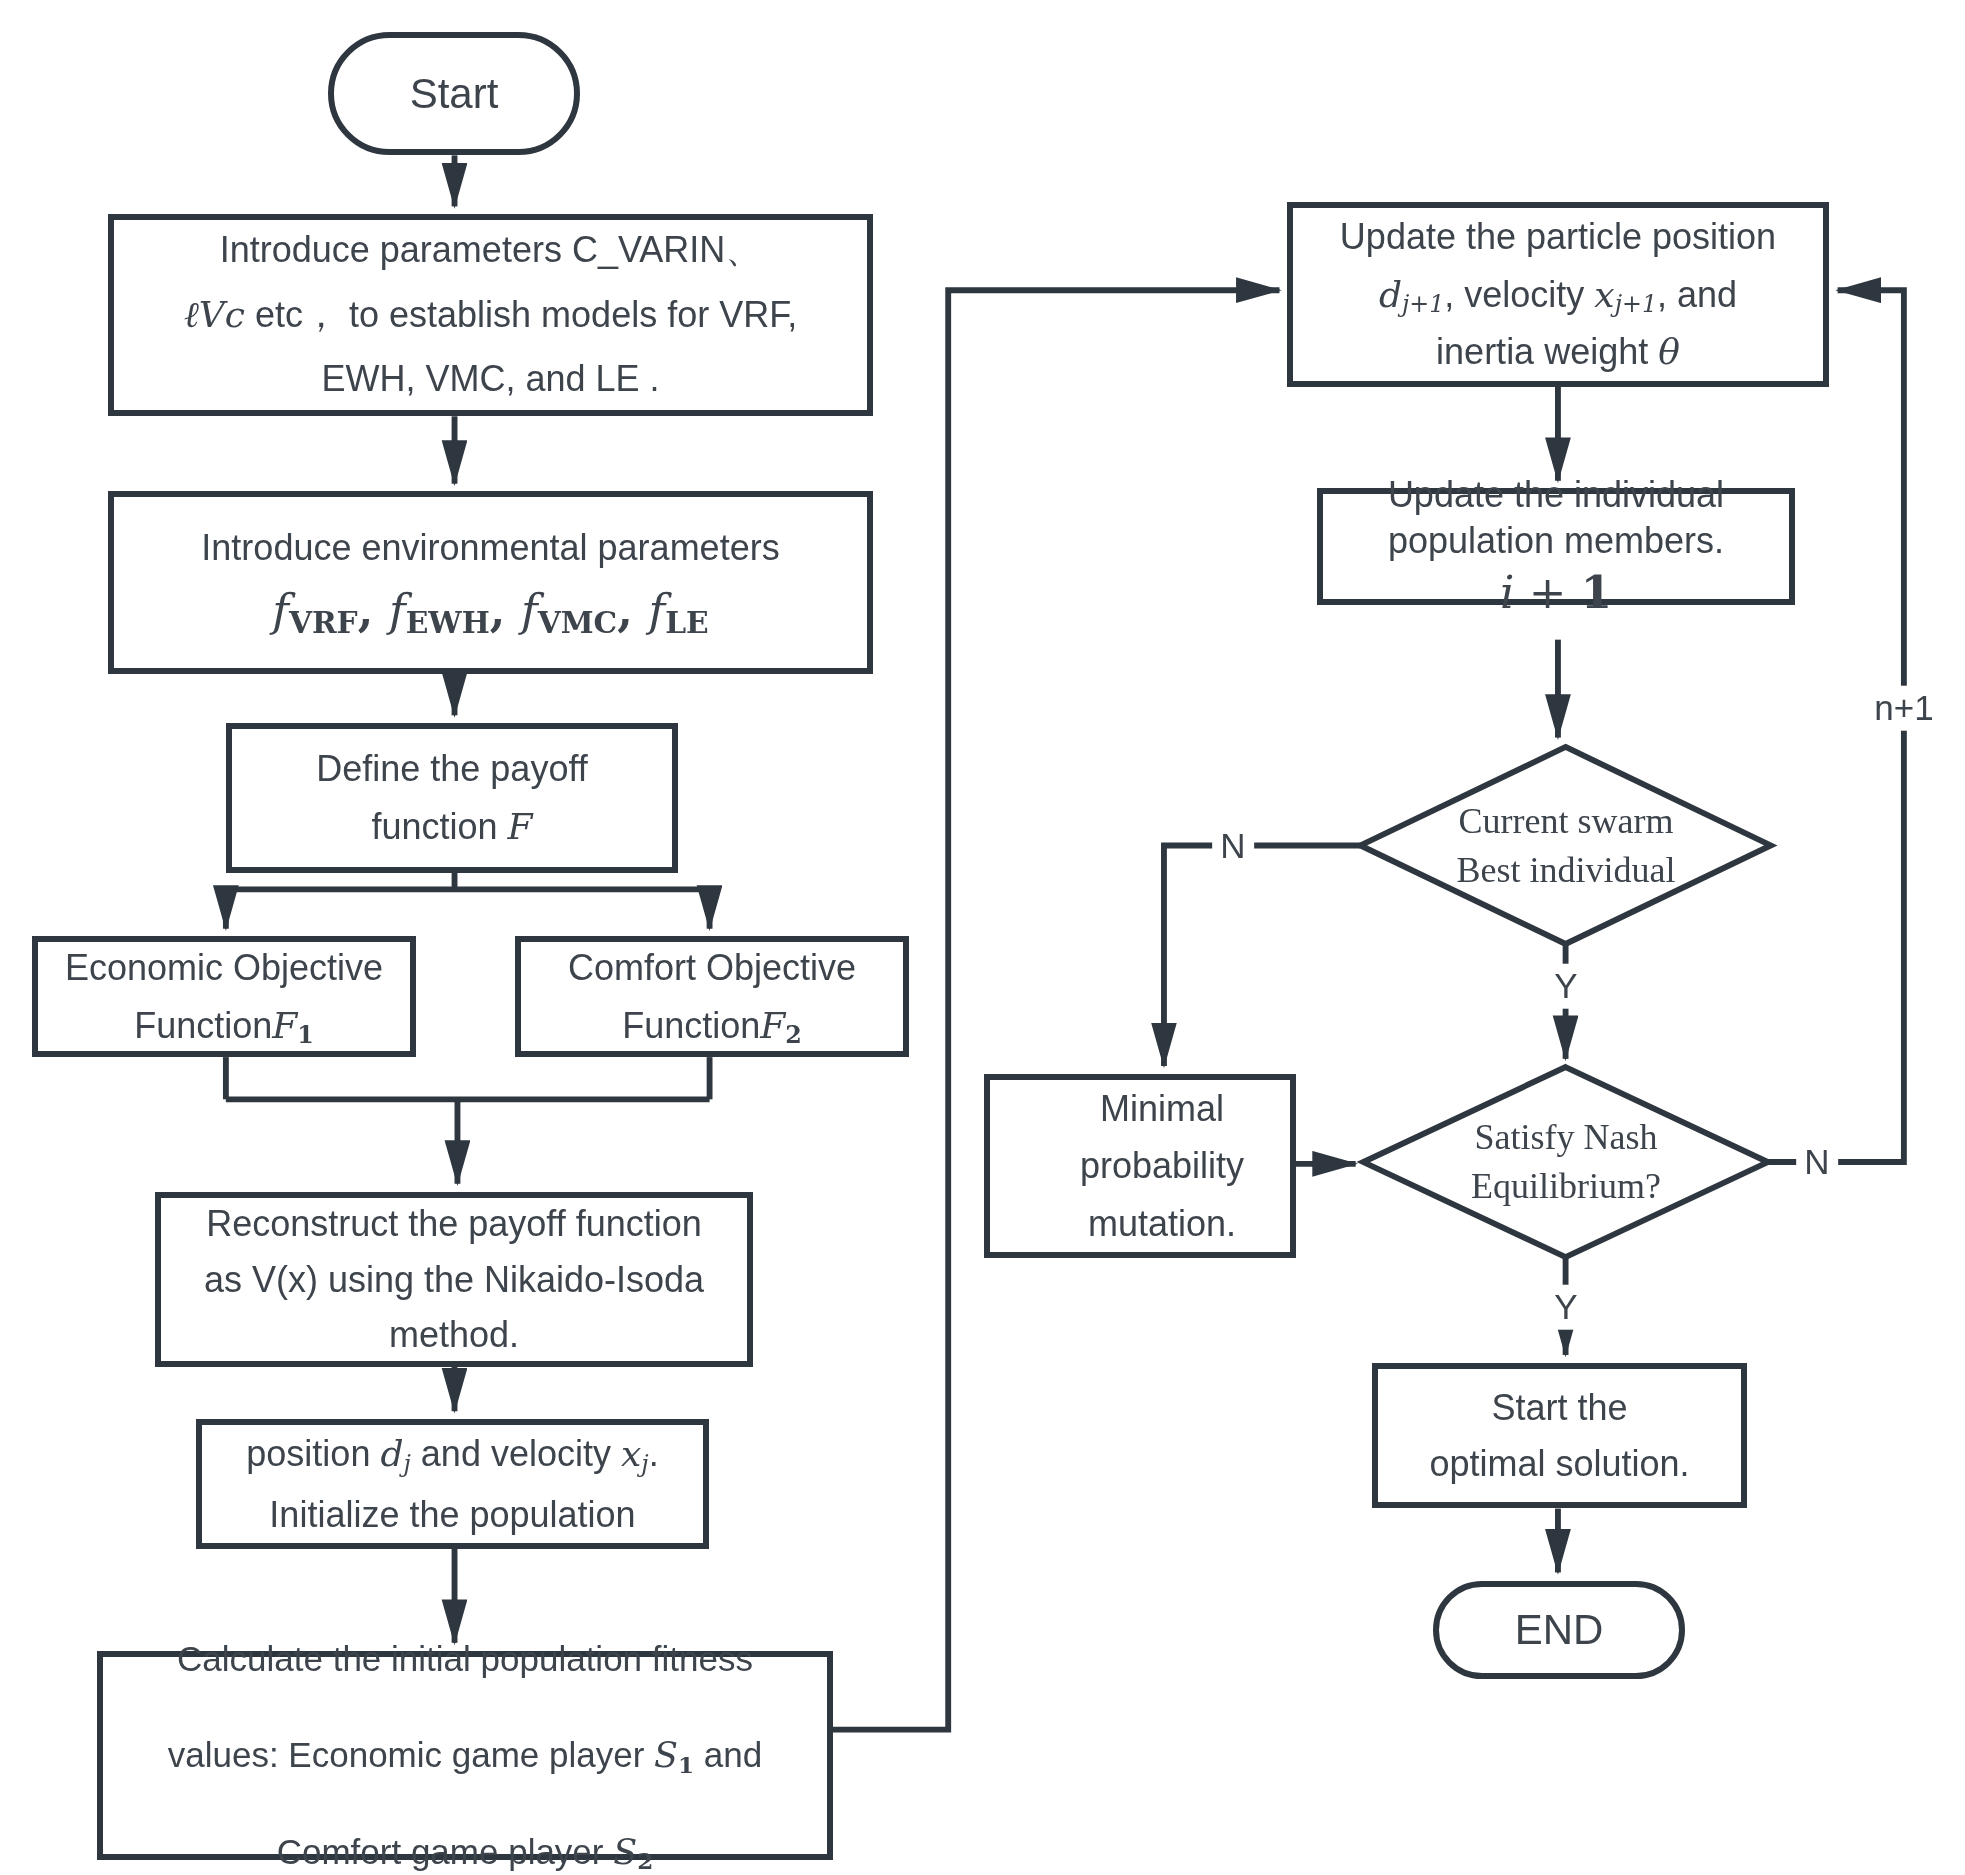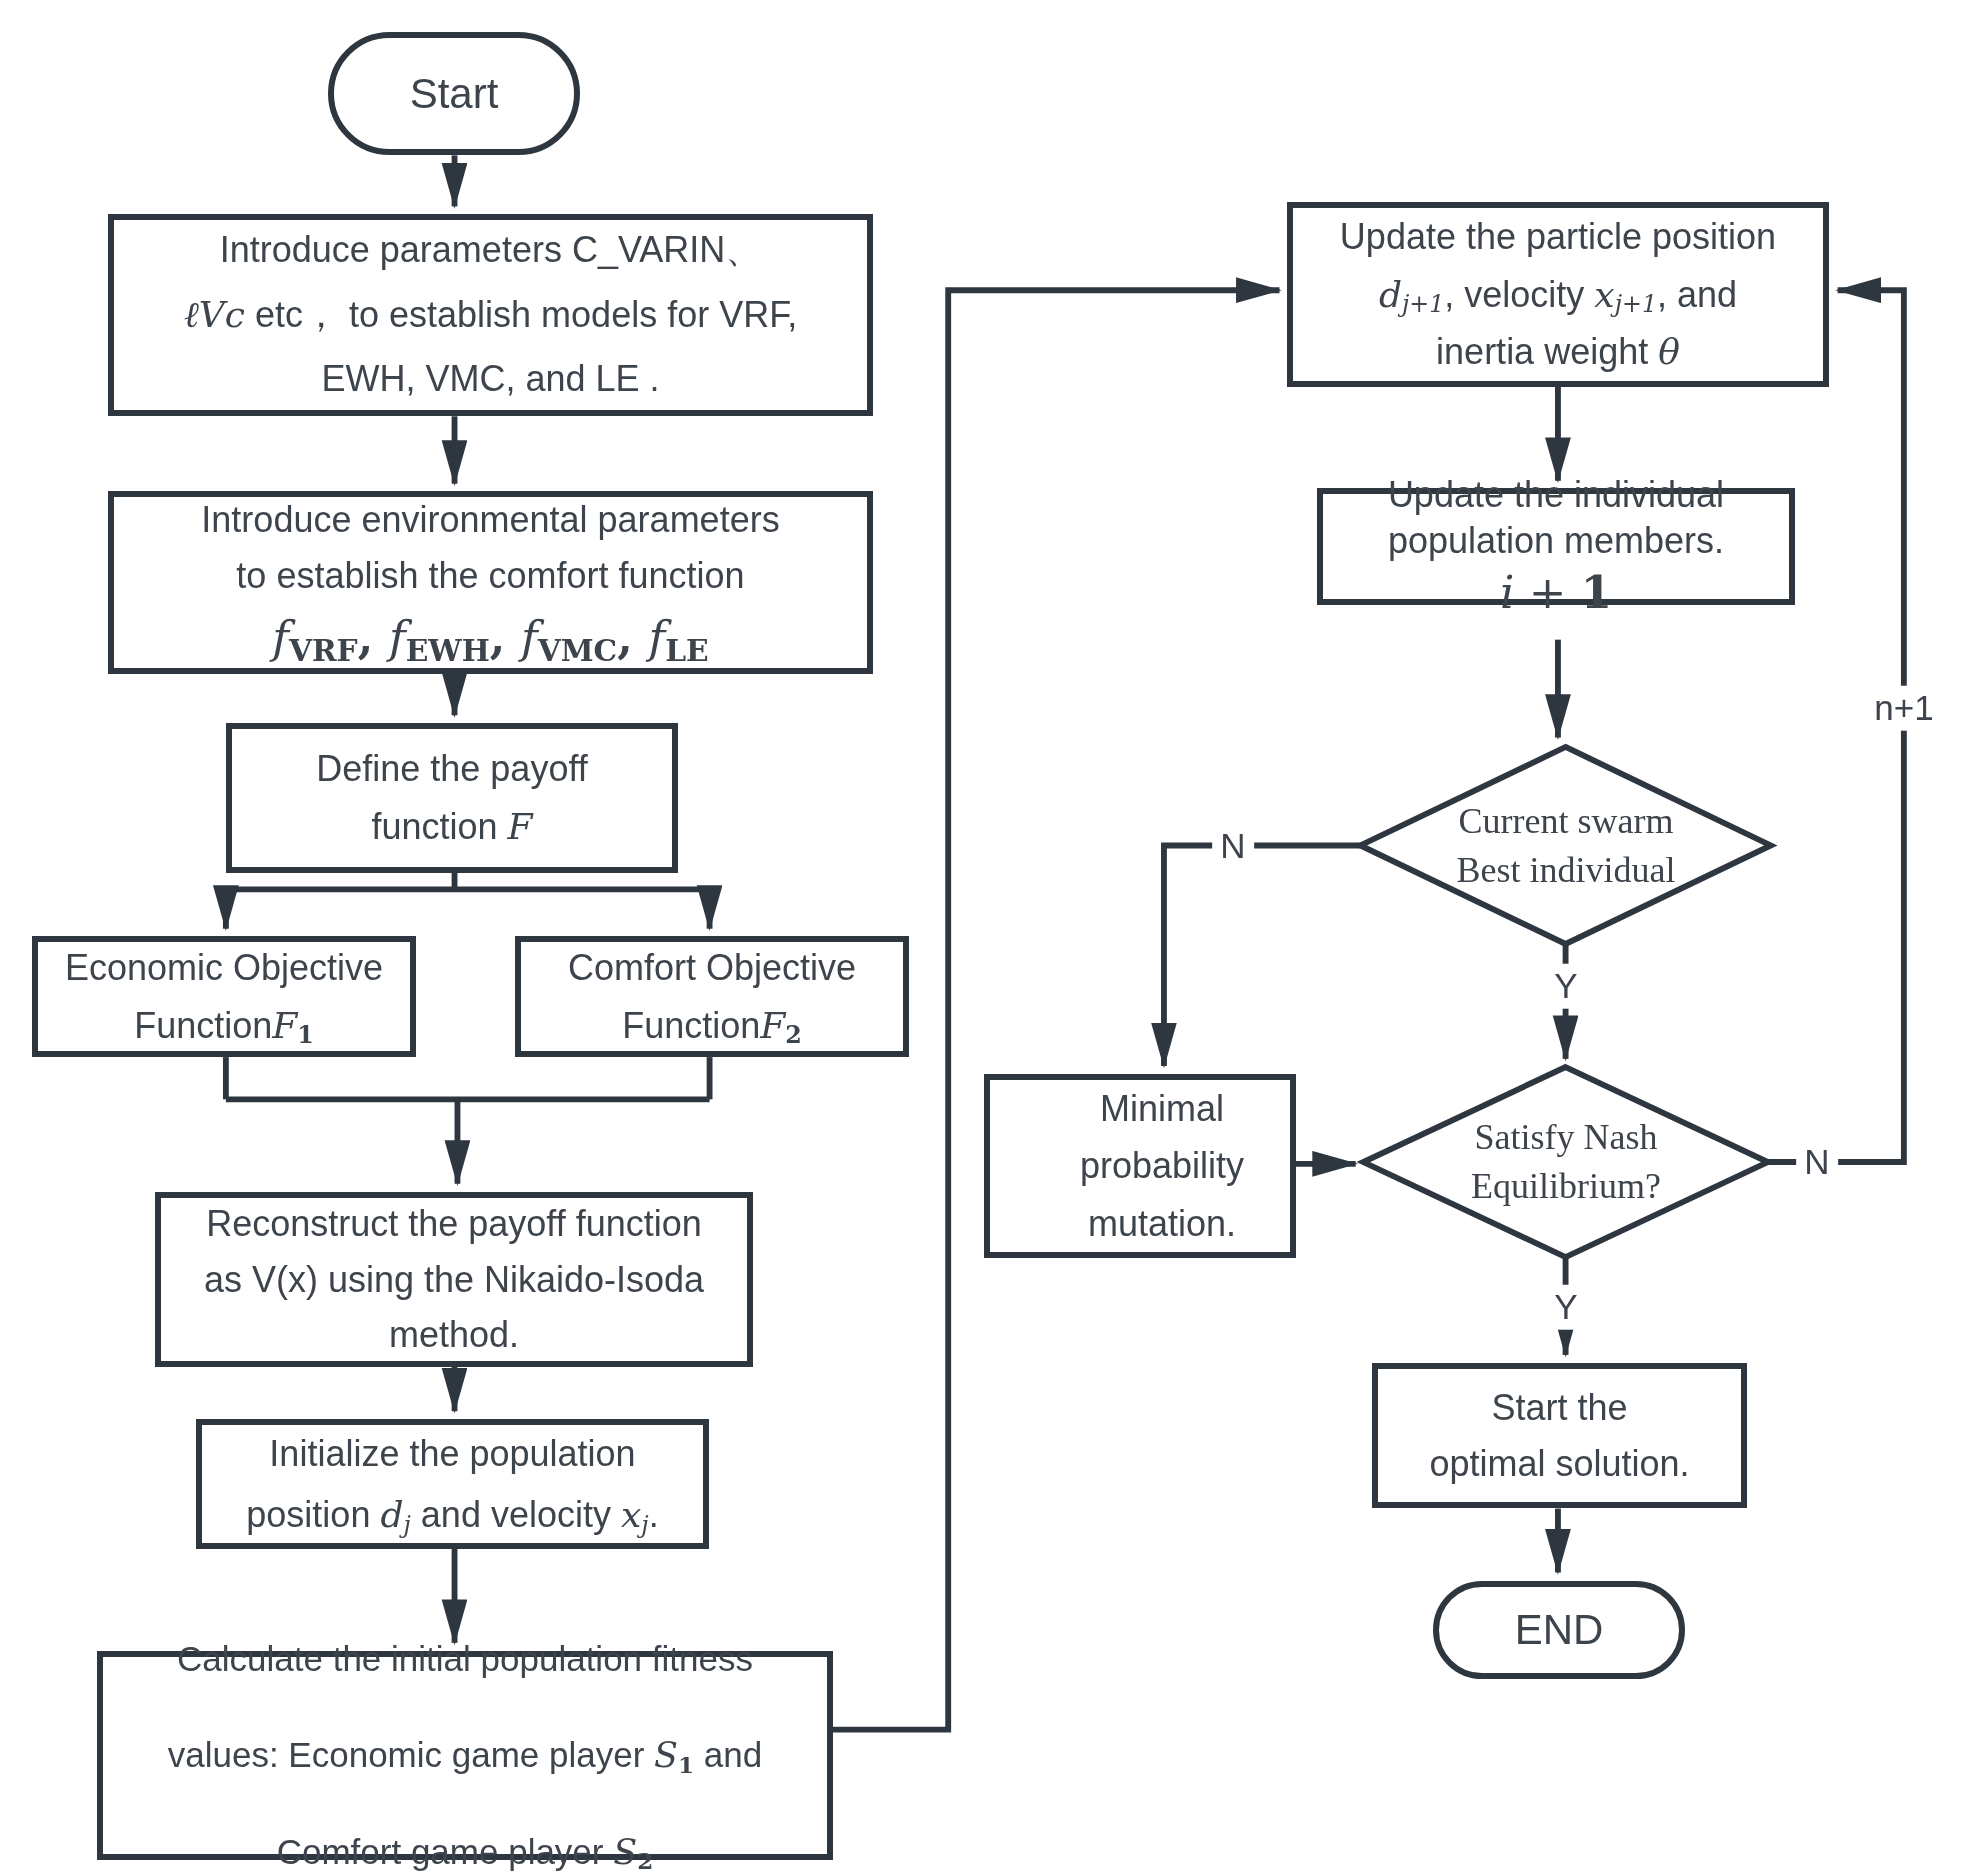--- a/index.html
+++ b/index.html
@@ -119,21 +119,20 @@
   </div>
 
   <div class="node" style="left:108px; top:214px; width:765px; height:202px; line-height:1.8;">
     <div class="line">Introduce parameters C_VARIN、</div>
     <div class="line"><span class="seg-i">ℓVc</span><span class="seg-p"> etc，  to establish models for VRF,</span></div>
     <div class="line">EWH, VMC, and LE .</div>
   </div>
 
   <div class="node" style="left:108px; top:491px; width:765px; height:183px; line-height:1.55;">
     <div class="line">Introduce environmental parameters</div>
-    <div class="line">to establish the comfort function</div>
     <div class="line math-line"><span class="seg-i">f</span><span class="seg-bsub">VRF</span><span class="seg-mb">, </span><span class="seg-i">f</span><span class="seg-bsub">EWH</span><span class="seg-mb">, </span><span class="seg-i">f</span><span class="seg-bsub">VMC</span><span class="seg-mb">, </span><span class="seg-i">f</span><span class="seg-bsub">LE</span></div>
   </div>
 
   <div class="node" style="left:226px; top:723px; width:452px; height:150px; line-height:1.6;">
     <div class="line">Define the payoff</div>
     <div class="line"><span class="seg-p">function </span><span class="seg-i">F</span></div>
   </div>
 
   <div class="node" style="left:32px; top:936px; width:384px; height:121px; line-height:1.6;">
     <div class="line">Economic Objective</div>
@@ -145,22 +144,22 @@
     <div class="line"><span class="seg-p">Function</span><span class="seg-i">F</span><span class="seg-bsub">2</span></div>
   </div>
 
   <div class="node" style="left:155px; top:1192px; width:598px; height:175px; line-height:1.55;">
     <div class="line">Reconstruct the payoff function</div>
     <div class="line">as V(x) using the Nikaido-Isoda</div>
     <div class="line">method.</div>
   </div>
 
   <div class="node" style="left:196px; top:1419px; width:513px; height:130px; line-height:1.7;">
+    <div class="line"><span class="seg-p">position </span><span class="seg-i">d</span><span class="seg-isub">j</span><span class="seg-p"> and velocity </span><span class="seg-i">x</span><span class="seg-isub">j</span><span class="seg-p">.</span></div>
     <div class="line">Initialize the population</div>
-    <div class="line"><span class="seg-p">position </span><span class="seg-i">d</span><span class="seg-isub">j</span><span class="seg-p"> and velocity </span><span class="seg-i">x</span><span class="seg-isub">j</span><span class="seg-p">.</span></div>
   </div>
 
   <div class="node" style="left:97px; top:1651px; width:736px; height:209px; line-height:1.9; font-size:35px;gap:30px;">
     <div class="line">Calculate the initial population fitness</div>
     <div class="line"><span class="seg-p">values: Economic game player </span><span class="seg-i">S</span><span class="seg-bsub">1</span><span class="seg-p"> and</span></div>
     <div class="line"><span class="seg-p">Comfort game player </span><span class="seg-i">S</span><span class="seg-bsub">2</span></div>
   </div>
 
   <div class="node" style="left:1287px; top:202px; width:542px; height:185px; line-height:1.6;">
     <div class="line">Update the particle position</div>

